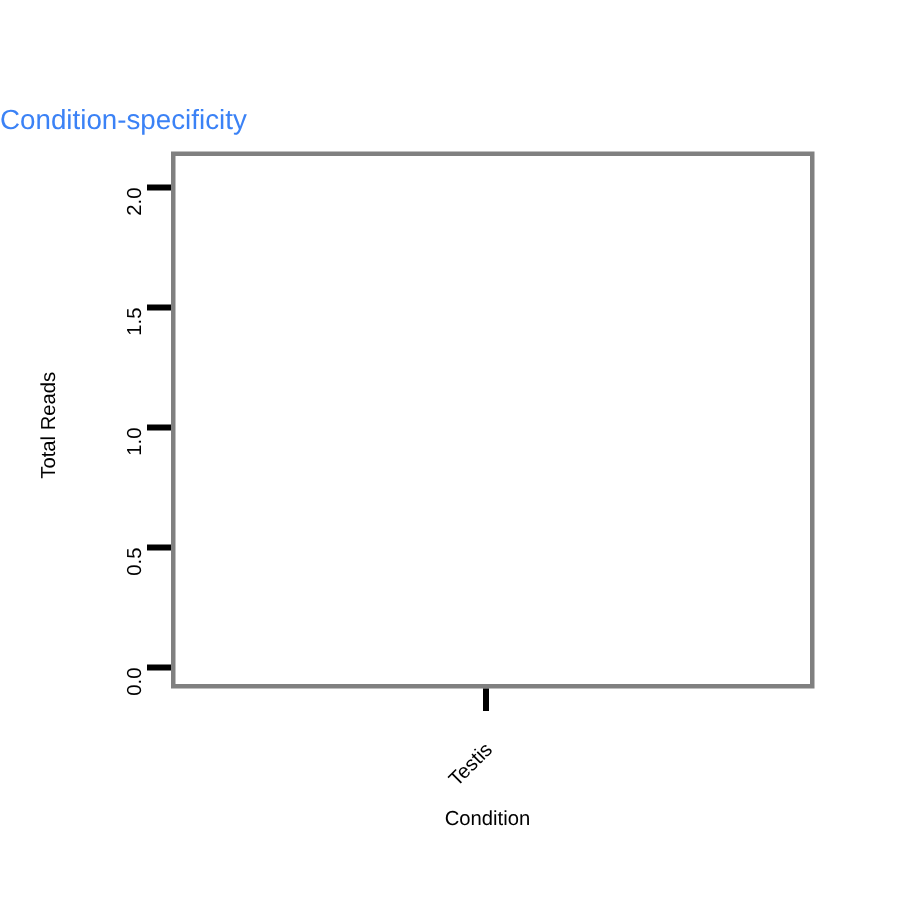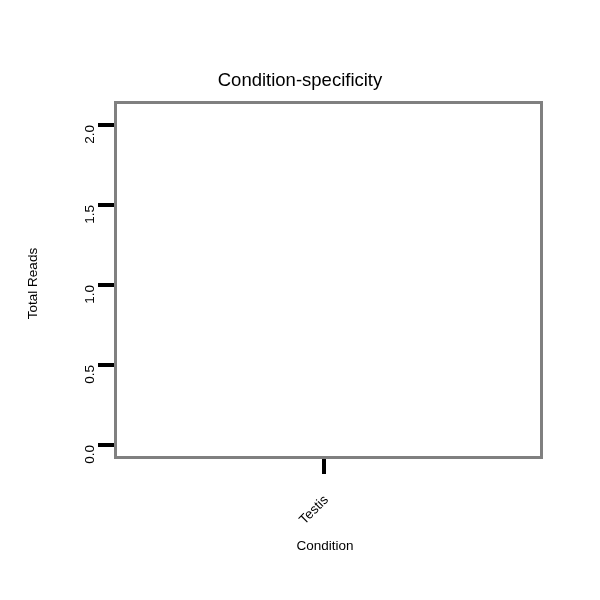--- a/index.html
+++ b/index.html
@@ -21,25 +21,24 @@
     height: 600px;
     background: #ffffff;
   }
 
   
   .chart-title {
     position: absolute;
     left: 0;
     top: 70px;
     width: 600px;
-    text-align: center;
     font-size: 18.5px;
     line-height: 20px;
     letter-spacing: 0px;
-    color: #000000;
+    color: #3b82f6;
     white-space: nowrap;
   }
 
   
   .plot-frame {
     position: absolute;
     left: 114px;
     top: 101px;
     width: 429px;
     height: 358px;

